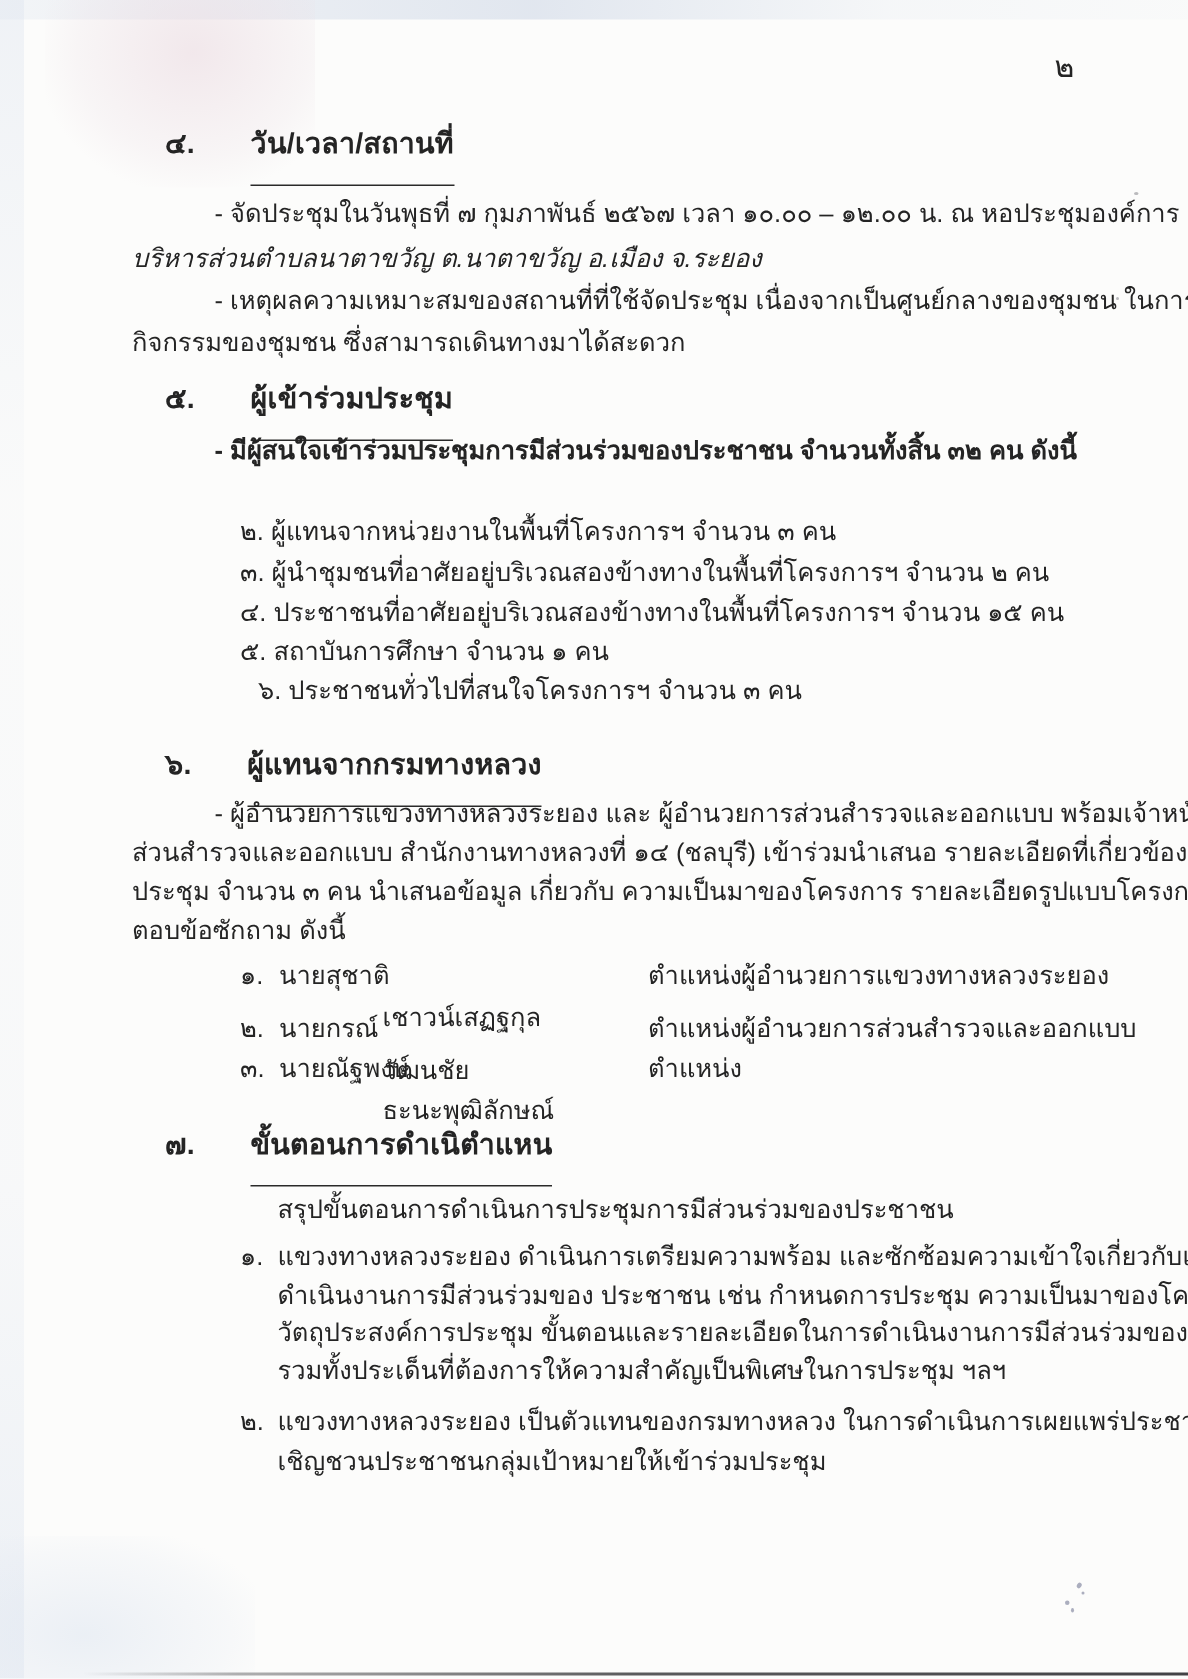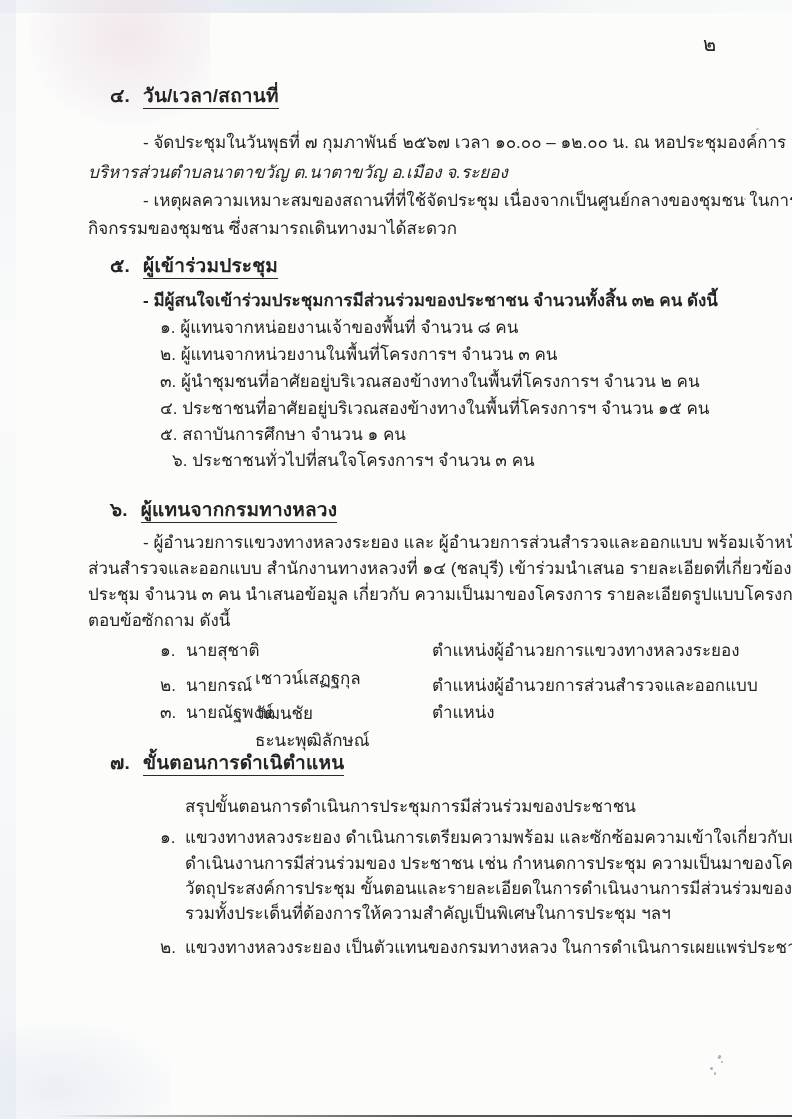--- a/index.html
+++ b/index.html
@@ -51,21 +51,21 @@
   .speck { position: absolute; border-radius: 50%; background: rgba(120,120,125,0.5); }
   .speck-a { left: 756px; top: 128px; width: 3px; height: 2px; }
   .speck-b { left: 744px; top: 198px; width: 2px; height: 2px; }
 
   
   .abs { position: absolute; white-space: nowrap; }
   .pagenum { left: 703px; top: 28px; font-size: 20px; }
 
   .heading { font-size: 19px; font-weight: 700; letter-spacing: 0.2px; }
   .heading .num { margin-right: 13px; }
-  .heading .t { border-bottom: 1.7px solid #2a2a2a; padding-bottom: 2px; }
+  .heading .t { border-bottom: 1.7px solid #2a2a2a; padding-bottom: 16px; margin-left: 24px; }
 
   .line { font-size: 17px; }
 
   .att-row { position: absolute; left: 160px; width: 620px; height: 26px; }
   .att-row span { position: absolute; top: 0; white-space: nowrap; font-size: 17px; }
   .att-no       { left: 0; }
   .att-name     { left: 26px; }
   .att-surname  { left: 95px; margin-top: 28px; }
   .att-poslabel { left: 272px; }
   .att-pos      { left: 334px; }
@@ -98,21 +98,20 @@
   </div>
   <div class="abs line" style="left:143px; top:128px;">- จัดประชุมในวันพุธที่ ๗ กุมภาพันธ์  ๒๕๖๗  เวลา ๑๐.๐๐ – ๑๒.๐๐ น.  ณ หอประชุมองค์การ</div>
   <div class="abs line" style="left:88px;  top:158px;font-style:italic;">บริหารส่วนตำบลนาตาขวัญ ต.นาตาขวัญ อ.เมือง จ.ระยอง</div>
   <div class="abs line" style="left:143px; top:186px;">- เหตุผลความเหมาะสมของสถานที่ที่ใช้จัดประชุม เนื่องจากเป็นศูนย์กลางของชุมชน ในการประกอบ</div>
   <div class="abs line" style="left:88px;  top:214px;">กิจกรรมของชุมชน ซึ่งสามารถเดินทางมาได้สะดวก</div>
 
   <div class="abs heading" style="left:110px; top:250px;">
     <span class="num">๕.</span><span class="t">ผู้เข้าร่วมประชุม</span>
   </div>
   <div class="abs line" style="left:143px; top:286px;font-weight:bold;">- มีผู้สนใจเข้าร่วมประชุมการมีส่วนร่วมของประชาชน  จำนวนทั้งสิ้น  ๓๒  คน  ดังนี้</div>
-  <div class="abs line" style="left:160px; top:313px;">๑. ผู้แทนจากหน่อยงานเจ้าของพื้นที่ จำนวน ๘ คน</div>
   <div class="abs line" style="left:160px; top:340px;">๒. ผู้แทนจากหน่วยงานในพื้นที่โครงการฯ จำนวน ๓ คน</div>
   <div class="abs line" style="left:160px; top:367px;">๓. ผู้นำชุมชนที่อาศัยอยู่บริเวณสองข้างทางในพื้นที่โครงการฯ จำนวน ๒ คน</div>
   <div class="abs line" style="left:160px; top:394px;">๔. ประชาชนที่อาศัยอยู่บริเวณสองข้างทางในพื้นที่โครงการฯ จำนวน ๑๕ คน</div>
   <div class="abs line" style="left:160px; top:420px;text-align:center;">๕. สถาบันการศึกษา จำนวน ๑ คน</div>
   <div class="abs line" style="left:172px; top:446px;">๖. ประชาชนทั่วไปที่สนใจโครงการฯ จำนวน ๓ คน</div>
 
   <div class="abs heading" style="left:110px; top:494px;">
     <span class="num">๖.</span><span class="t">ผู้แทนจากกรมทางหลวง</span>
   </div>
   <div class="abs line" style="left:143px; top:528px;">- ผู้อำนวยการแขวงทางหลวงระยอง และ ผู้อำนวยการส่วนสำรวจและออกแบบ พร้อมเจ้าหน้าที่จาก</div>
@@ -147,14 +146,15 @@
   <div class="abs line" style="left:185px; top:792px;">สรุปขั้นตอนการดำเนินการประชุมการมีส่วนร่วมของประชาชน</div>
 
   <div class="abs step-no" style="left:160px; top:823px;">๑.</div>
   <div class="abs line" style="left:185px; top:823px;">แขวงทางหลวงระยอง ดำเนินการเตรียมความพร้อม และซักซ้อมความเข้าใจเกี่ยวกับแนวทางการ</div>
   <div class="abs line" style="left:185px; top:849px;">ดำเนินงานการมีส่วนร่วมของ  ประชาชน เช่น กำหนดการประชุม  ความเป็นมาของโครงการ</div>
   <div class="abs line" style="left:185px; top:874px;">วัตถุประสงค์การประชุม  ขั้นตอนและรายละเอียดในการดำเนินงานการมีส่วนร่วมของประชาชน</div>
   <div class="abs line" style="left:185px; top:899px;">รวมทั้งประเด็นที่ต้องการให้ความสำคัญเป็นพิเศษในการประชุม ฯลฯ</div>
 
   <div class="abs step-no" style="left:160px; top:933px;">๒.</div>
   <div class="abs line" style="left:185px; top:933px;">แขวงทางหลวงระยอง เป็นตัวแทนของกรมทางหลวง ในการดำเนินการเผยแพร่ประชาสัมพันธ์</div>
+  <div class="abs line" style="left:185px; top:960px;">เชิญชวนประชาชนกลุ่มเป้าหมายให้เข้าร่วมประชุม</div>
 
 </div>
 
 </body></html>

